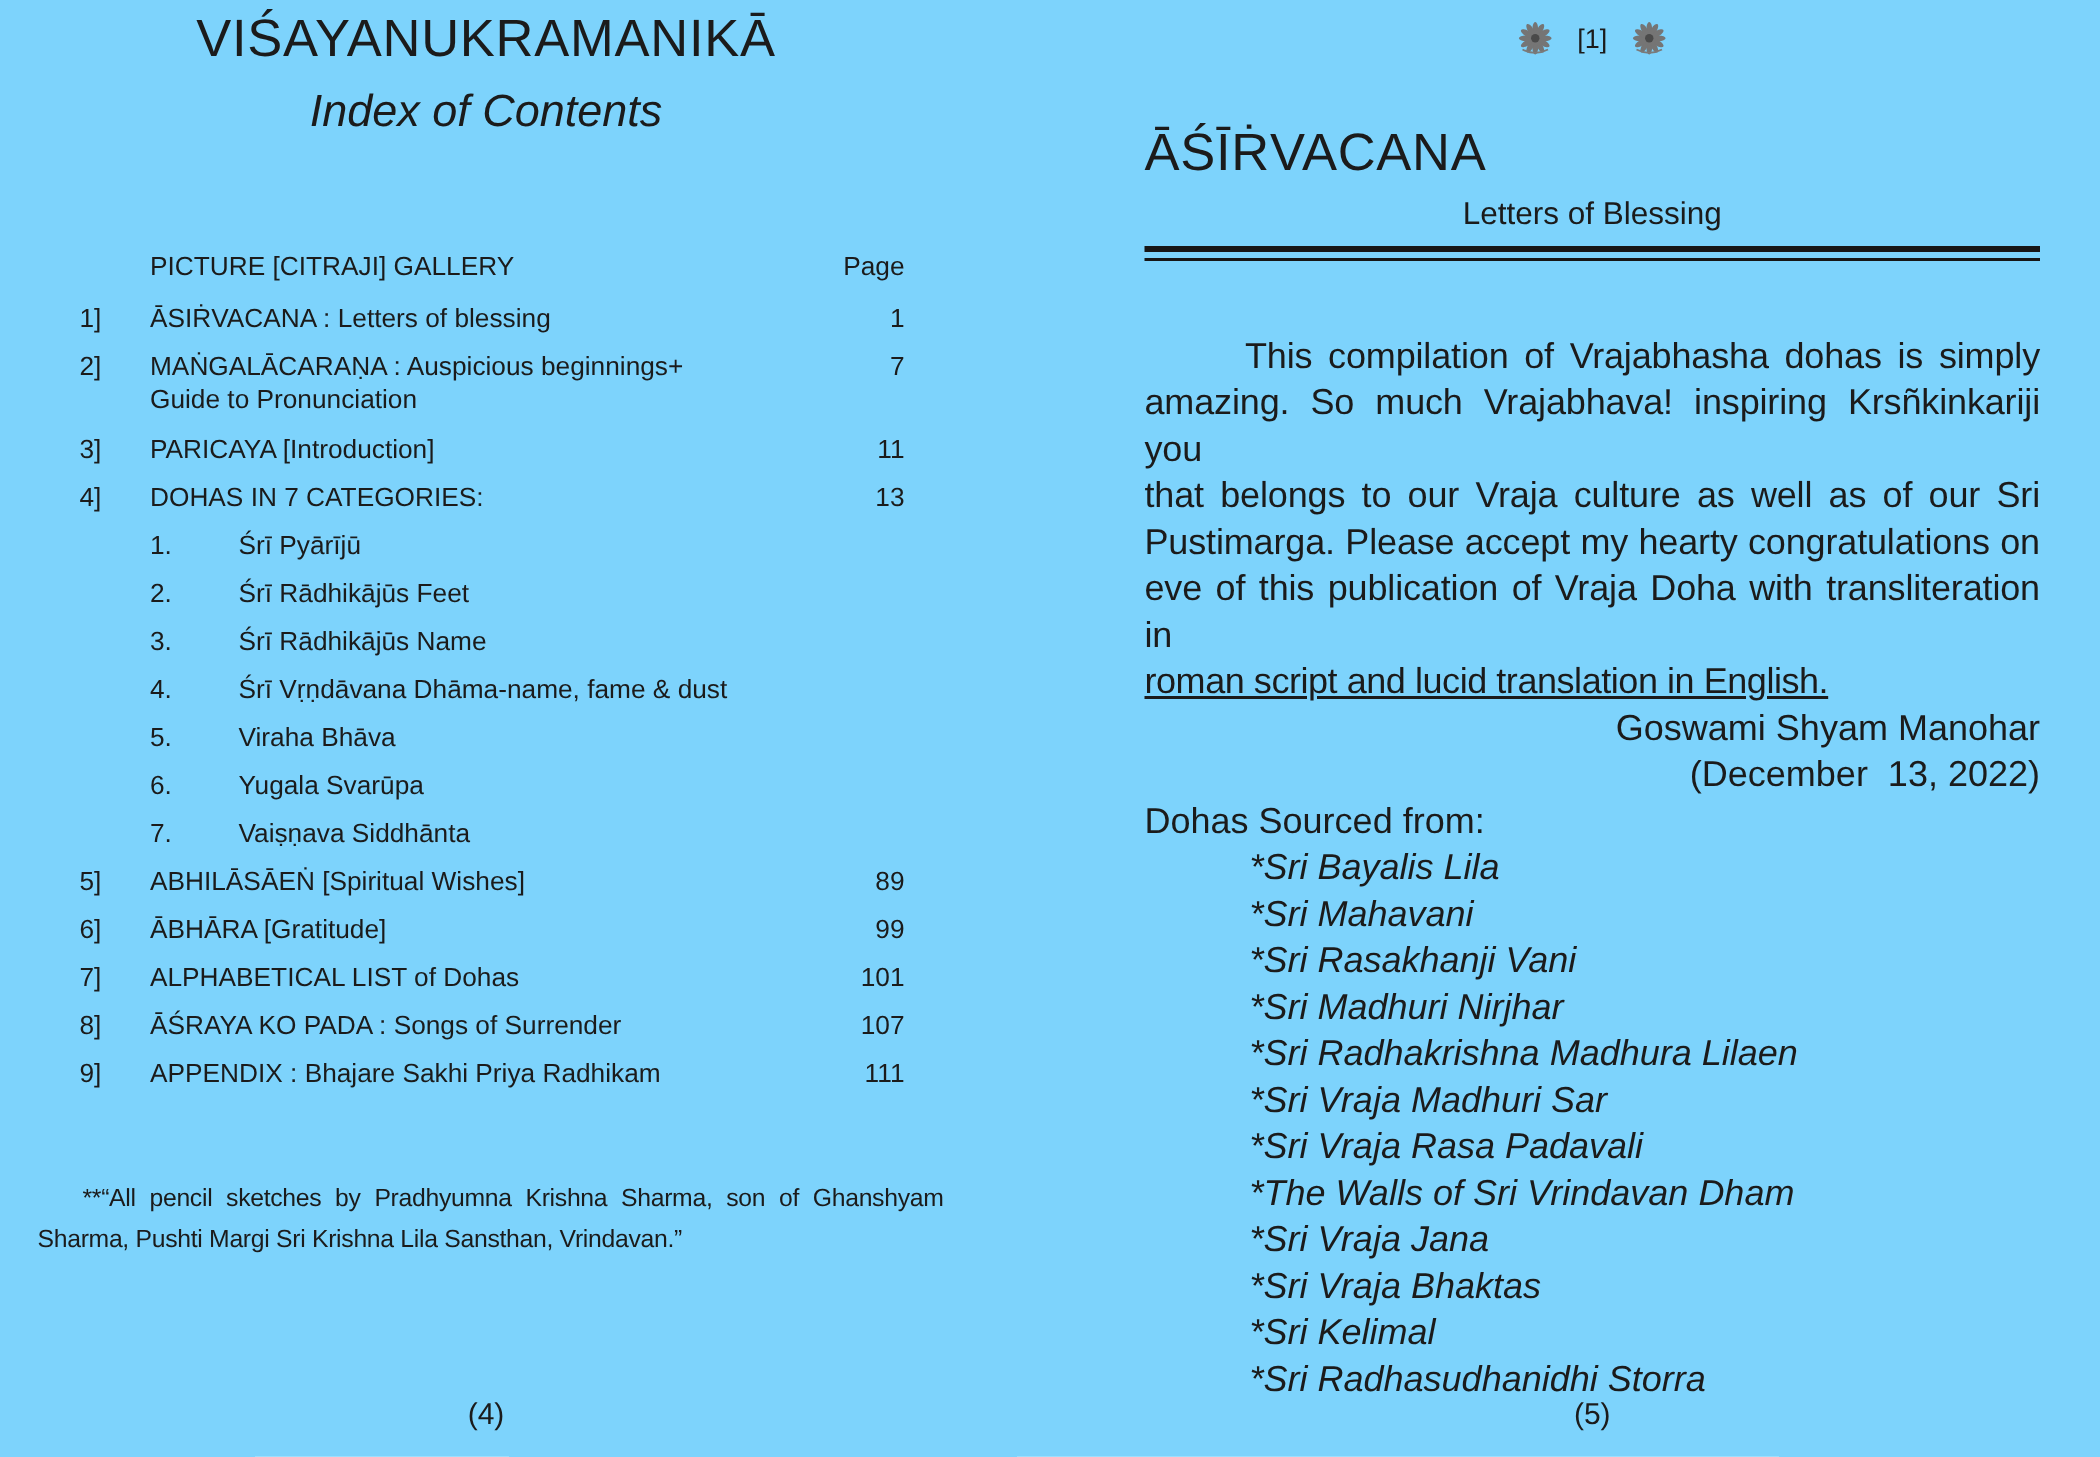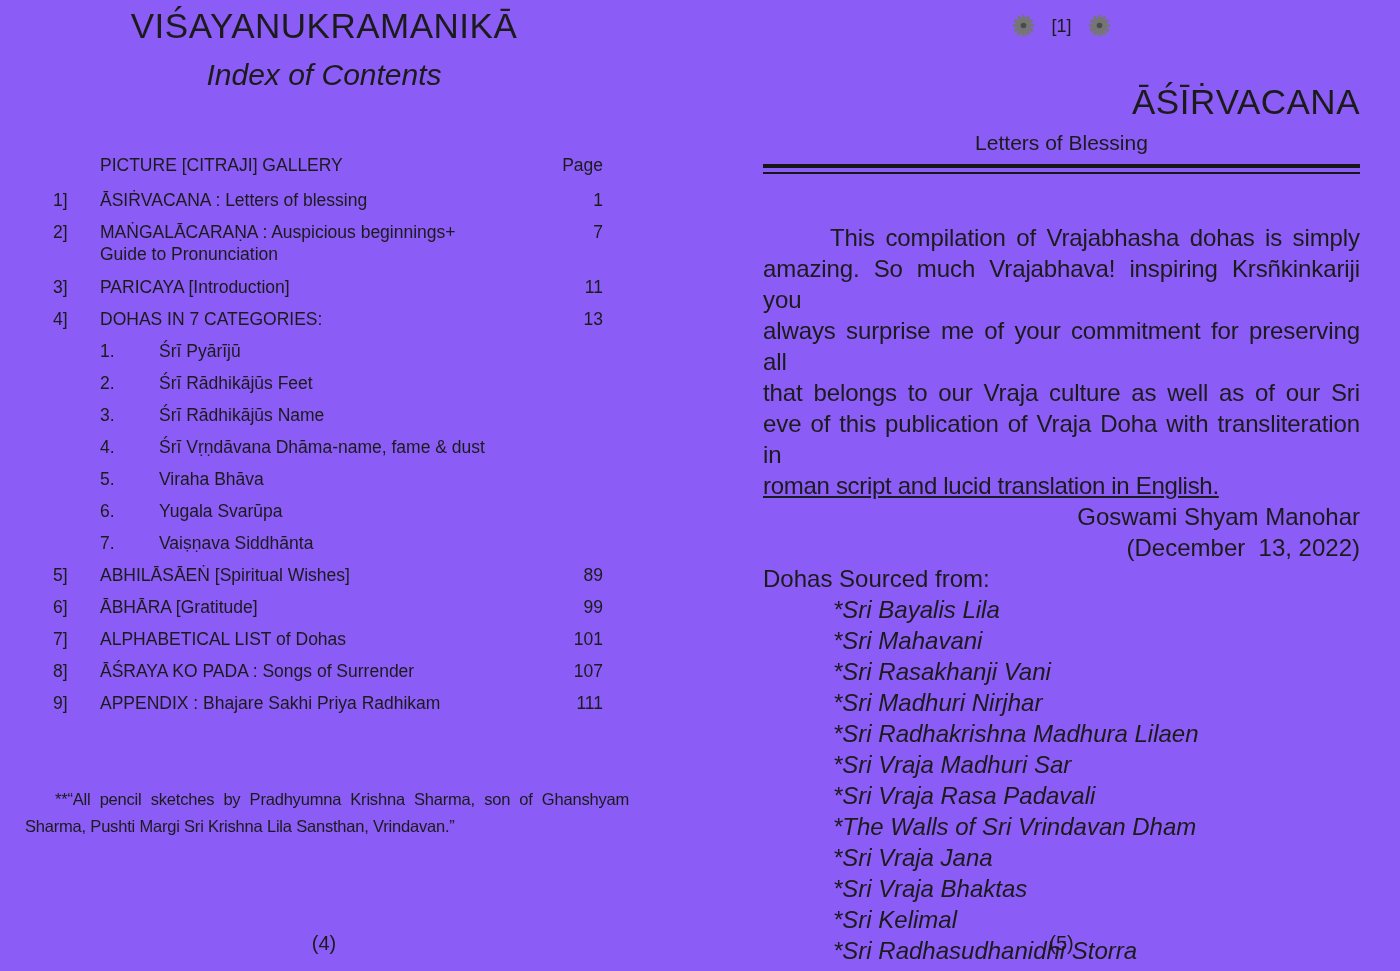--- a/index.html
+++ b/index.html
@@ -5,37 +5,37 @@
   html, body { margin: 0; padding: 0; }
   body {
     width: 1400px; height: 971px;
     background: #ffffff;
     font-family: "Liberation Sans", "DejaVu Sans", sans-serif;
     color: #1b1b1b;
   }
   .spread {
     position: relative;
     width: 1400px; height: 971px;
-    background: #8b5cf6;
+    background: #7dd3fc;
     overflow: hidden;
   }
 
   
   .page-left { position: absolute; left: 25px; top: 0; width: 598px; height: 971px; }
   .l-title {
     position: absolute; top: 6px; left: 0; width: 100%;
     margin: 0; text-align: center;
     font-size: 35px; font-weight: 400; letter-spacing: 0.5px;
   }
   .l-subtitle {
     position: absolute; top: 58px; left: 0; width: 100%;
     margin: 0; text-align: center;
     font-size: 30px; font-weight: 400; font-style: italic;
   }
-  .toc { position: absolute; top: 155px; left: 0; width: 578px; font-size: 17.5px; }
+  .toc { position: absolute; top: 167px; left: 0; width: 578px; font-size: 17.5px; }
   .toc-row { display: flex; line-height: 21px; margin-bottom: 11px; }
   .toc-head { margin-bottom: 14px; }
   .toc-num { flex: 0 0 75px; padding-left: 28px; box-sizing: border-box; }
   .toc-label { flex: 1; }
   .toc-label .second { display: block; line-height: 23px; }
   .toc-page { flex: 0 0 55px; text-align: right; }
   .cats { margin-left: 75px; }
   .cat-row { display: flex; line-height: 21px; margin-bottom: 11px; }
   .cat-num { flex: 0 0 27px; }
   .cat-label { flex: 1; margin-left: 32px; }
@@ -57,21 +57,21 @@
   
   .page-right { position: absolute; left: 763px; top: 0; width: 597px; height: 971px; }
   .r-header {
     position: absolute; top: 14px; left: 0; width: 100%;
     display: flex; justify-content: center; align-items: center; gap: 14px;
     font-size: 18px;
   }
   .orn { display: block; }
   .r-title {
     position: absolute; top: 82px; left: 0; width: 100%;
-    margin: 0; text-align: right;
+    margin: 0; text-align: left;
     font-size: 35px; font-weight: 400; letter-spacing: 0.5px;
   }
   .r-subtitle {
     position: absolute; top: 131px; left: 0; width: 100%;
     margin: 0; text-align: center;
     font-size: 21px; font-weight: 400;
   }
   .r-rule {
     position: absolute; top: 164px; left: 0; width: 100%;
     height: 4px;
@@ -248,22 +248,22 @@
     </div>
 
     <h1 class="r-title">ĀŚĪṘVACANA</h1>
     <h2 class="r-subtitle">Letters of Blessing</h2>
     <div class="r-rule"></div>
 
     <div class="r-body">
       <p class="fn" style="margin:0;">
         <span class="jl first">This compilation of Vrajabhasha dohas is simply</span>
         <span class="jl">amazing. So much Vrajabhava! inspiring Krsñkinkariji you</span>
-        <span class="jl">always surprise me of your commitment for preserving all</span>
         <span class="jl">that belongs to our Vraja culture as well as of our Sri</span>
+        <span class="jl">Pustimarga. Please accept my hearty congratulations on</span>
         <span class="jl">eve of this publication of Vraja Doha with transliteration in</span>
         <span class="ll last">roman script and lucid translation in English.</span>
       </p>
       <div class="r-author">Goswami Shyam Manohar</div>
       <div class="r-date">(December  13, 2022)</div>
       <div class="r-sources-heading">Dohas Sourced from:</div>
       <ul class="r-sources">
         <li>*Sri Bayalis Lila</li>
         <li>*Sri Mahavani</li>
         <li>*Sri Rasakhanji Vani</li>

